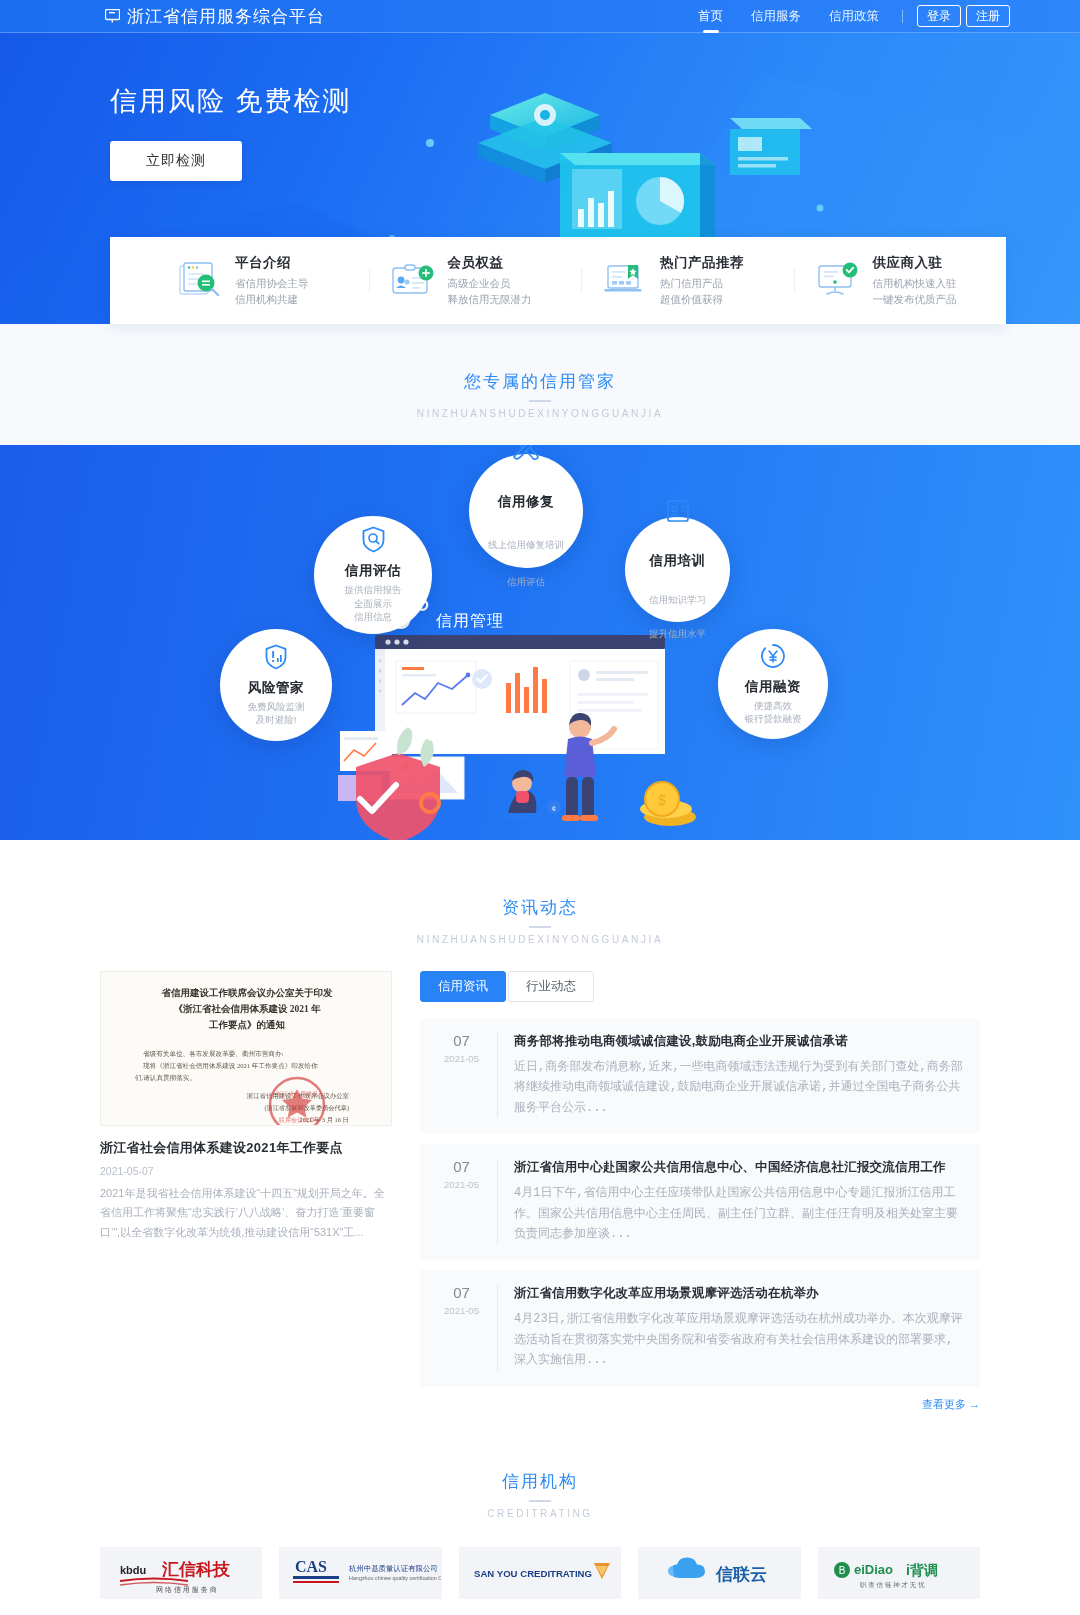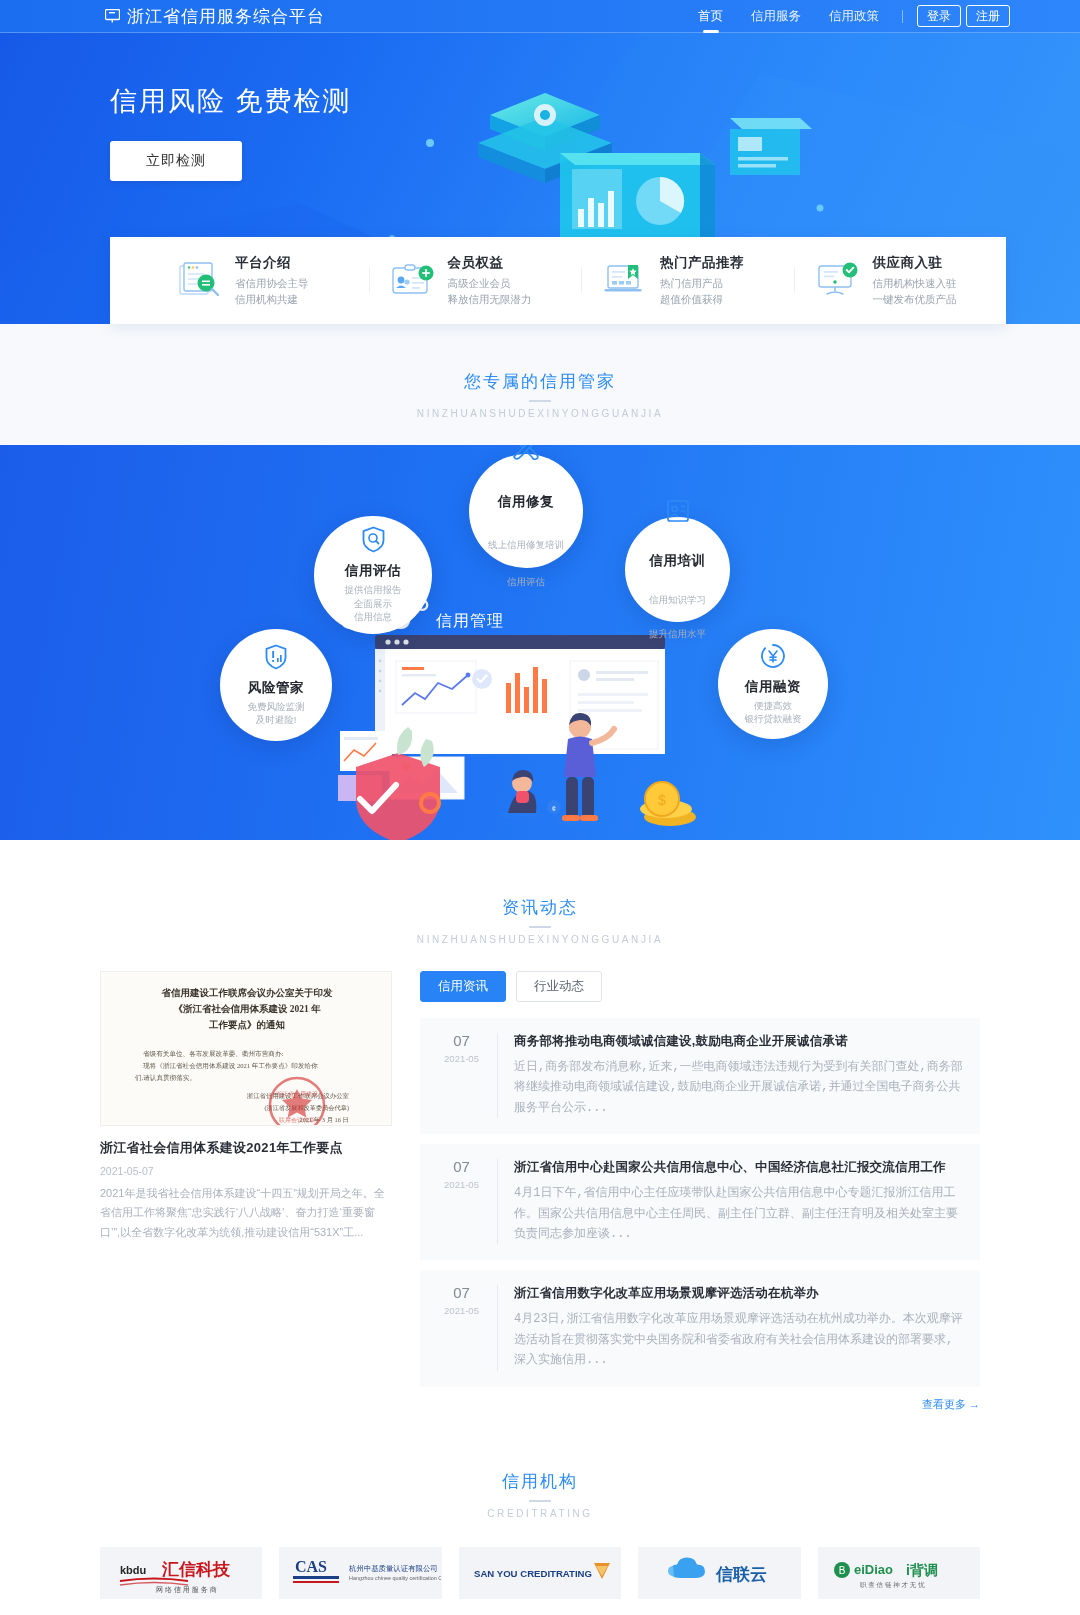--- a/index.html
+++ b/index.html
@@ -110,21 +110,21 @@
   .news-body{width:880px;margin:26px auto 0;display:flex;gap:28px;}
   .news-left{width:292px;}
   .doc-img{
     width:292px;height:155px;background:#fdfcfa;border:1px solid #f0eeea;
     position:relative;overflow:hidden;
   }
   .news-left h3{font-size:13px;color:#2b2f38;font-weight:bold;margin:13px 0 8px;letter-spacing:.3px;}
   .news-left .date{font-size:10.5px;color:#b8bfc9;margin-bottom:7px;}
   .news-left .excerpt{font-size:11px;color:#aab1bc;line-height:1.75;}
   .news-right{flex:1;}
-  .tabs{display:flex;gap:10px;margin-bottom:16px;align-items:flex-end;}
+  .tabs{display:flex;gap:2px;margin-bottom:16px;align-items:flex-end;}
   .tab{
     font-size:12.5px;padding:6px 17px;border-radius:3px;cursor:pointer;
     border:1px solid #dfe4ec;color:#5a626e;background:#fff;font-family:inherit;
   }
   .tab.active{background:#2884f6;border-color:#2884f6;color:#fff;}
   .news-item{
     display:flex;background:#f8fafc;padding:15px 16px 16px;margin-bottom:10px;cursor:pointer;
   }
   .ni-date{width:62px;flex:0 0 62px;text-align:center;border-right:1px solid #e6eaf0;padding-right:10px;}
   .ni-date .d{font-size:15px;color:#828a96;line-height:1.1;}

